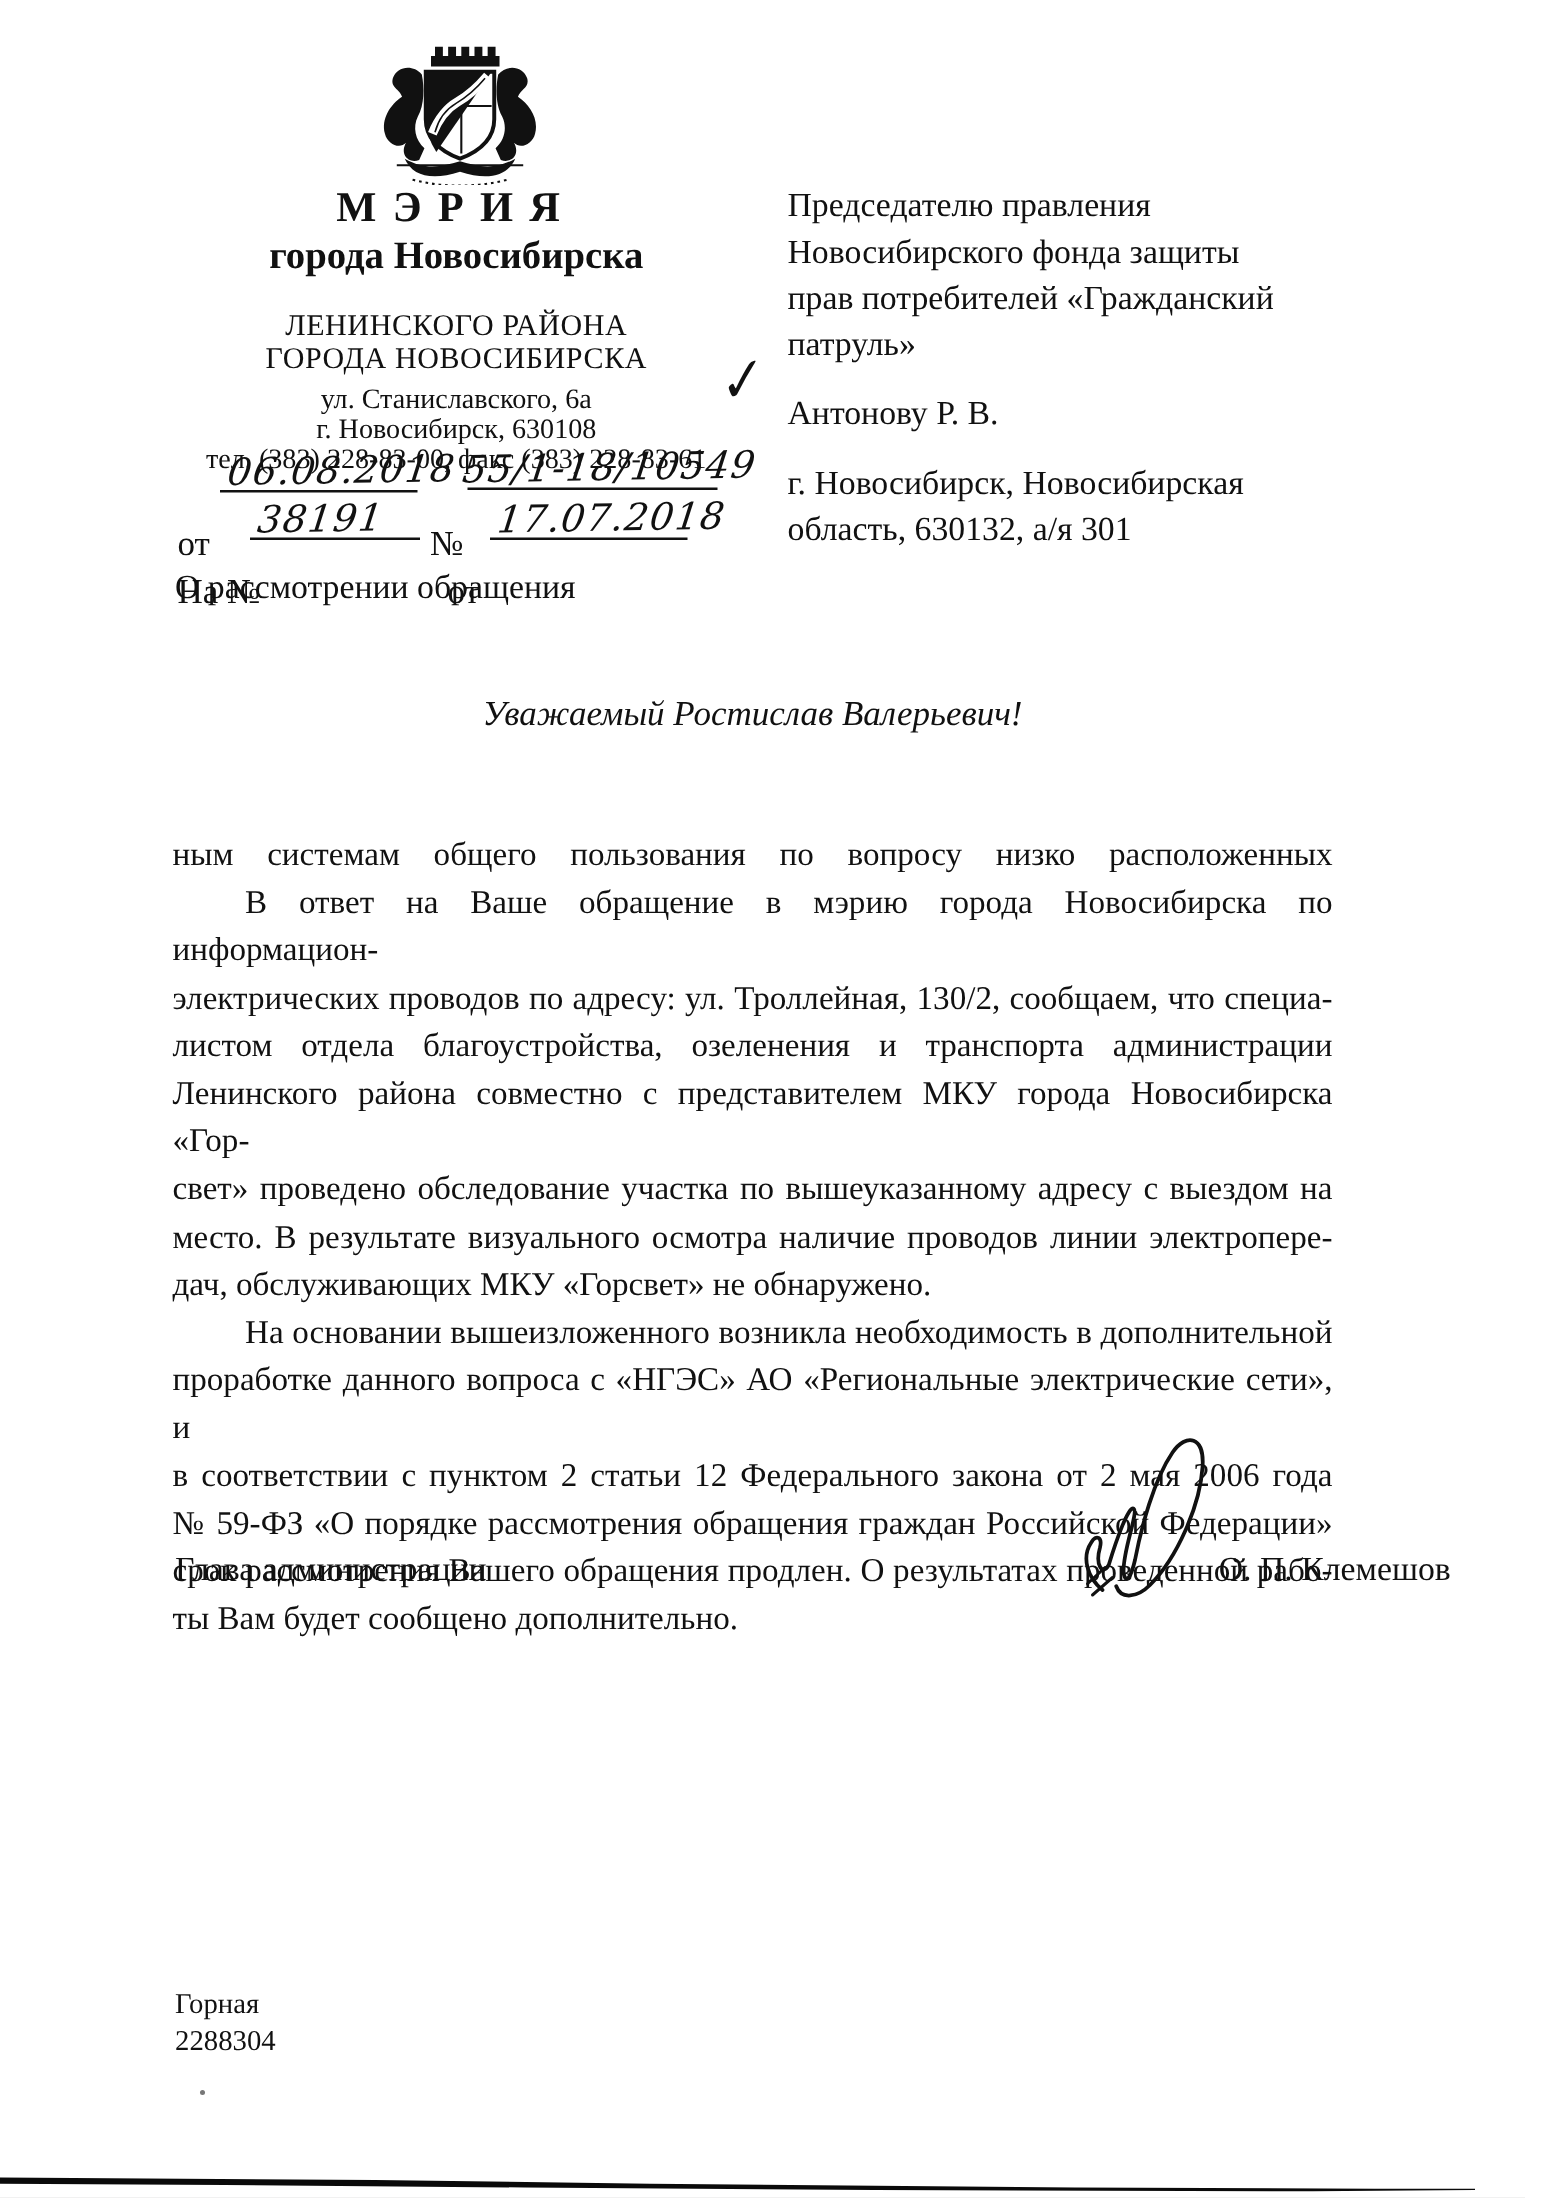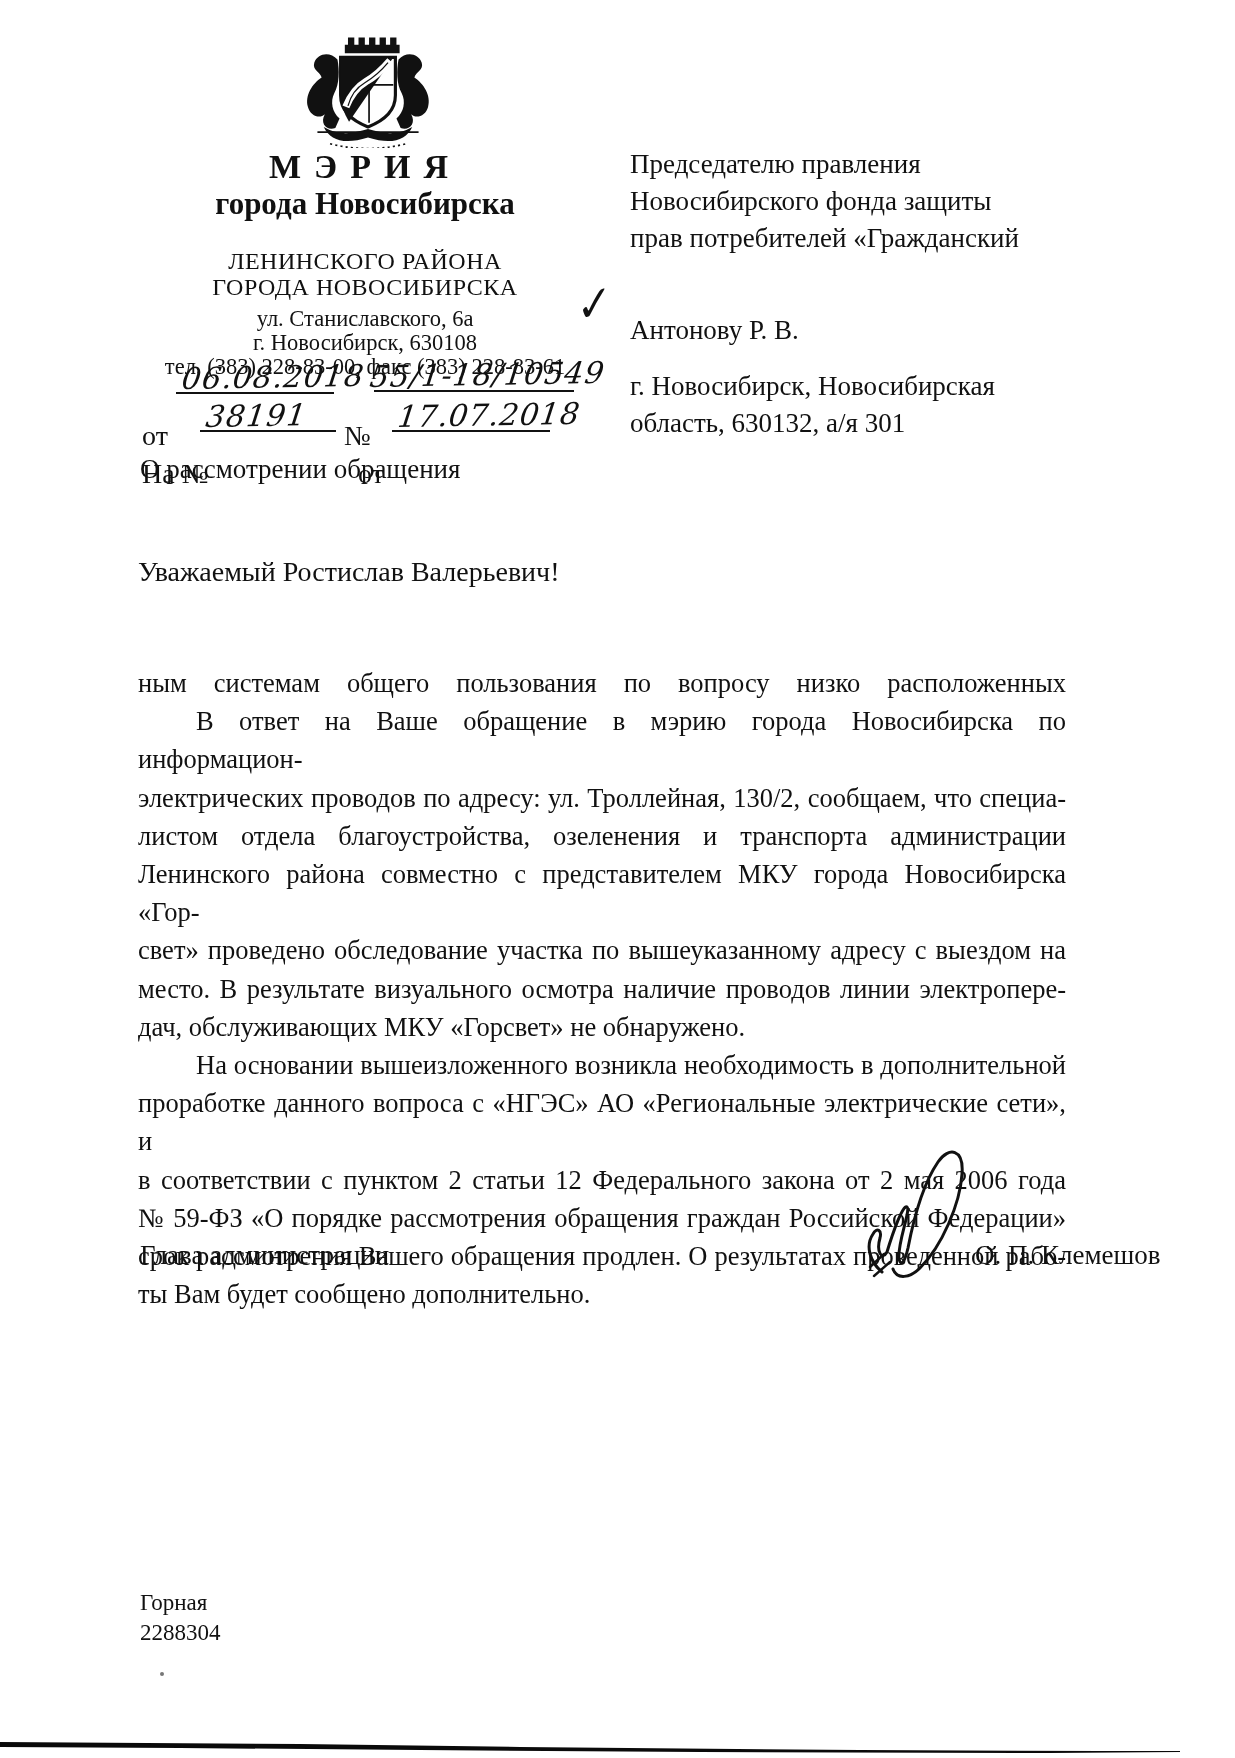--- a/index.html
+++ b/index.html
@@ -15,21 +15,21 @@
   .addr{left:120px;width:490px;text-align:center;font-size:22.5px;}
   .reflabel{font-size:28px;margin-top:36px;}
   .hand{font-family:"DejaVu Serif",serif;font-style:italic;font-size:30px;letter-spacing:1px;transform:skewX(-8deg) rotate(-1deg);transform-origin:left bottom;display:inline-block;white-space:nowrap;}
   .uline{border-bottom:2px solid #111;position:absolute;height:36px;}
   .uline .hand{position:absolute;left:4px;bottom:-4px;}
   
   .rec{left:630px;width:440px;font-size:27px;line-height:37px;white-space:nowrap;}
   .check{left:576px;top:278px;font-size:44px;font-family:"DejaVu Serif",serif;transform:rotate(-14deg) skewX(-12deg);font-weight:400;}
   
   .subject{left:140px;top:454px;font-size:27px;}
-  .salutation{left:138px;top:556px;width:928px;font-size:28px;}
+  .salutation{left:138px;top:556px;width:928px;text-align:center;font-size:28px;font-style:italic;}
   .body{left:138px;top:664px;width:928px;font-size:26.5px;line-height:38.2px;}
   .bline{text-align:justify;text-align-last:justify;}
   .bline.last{text-align:left;text-align-last:left;}
   .bline.ind{text-indent:58px;}
   
   .sig-pos{left:140px;top:1240px;font-size:27px;}
   .sig-name{left:975px;top:1240px;font-size:27px;white-space:nowrap;}
   .sig-scribble{left:852px;top:1146px;width:128px;height:136px;}
   
   .executor{left:140px;top:1588px;font-size:23px;line-height:30px;}
@@ -85,20 +85,21 @@
       <span class="hand">38191</span>
     </span>
   <span class="abs reflabel" style="left:358px;top:422px">от</span>
   <span class="abs uline" style="left:392px;top:394px;width:158px">
       <span class="hand">17.07.2018</span>
     </span>
 
   <div class="abs rec" style="top:183px">Новосибирского фонда защиты</div>
   <div class="abs rec" style="top:146px">Председателю правления</div>
   <div class="abs rec" style="top:220px">прав потребителей «Гражданский</div>
+  <div class="abs rec" style="top:257px">патруль»</div>
   <div class="abs check">✓</div>
   <div class="abs rec" style="top:312px">Антонову Р. В.</div>
   <div class="abs rec" style="top:368px">г. Новосибирск, Новосибирская</div>
   <div class="abs rec" style="top:405px">область, 630132, а/я 301</div>
 
   <div class="abs subject">О рассмотрении обращения</div>
 
   <div class="abs salutation">Уважаемый Ростислав Валерьевич!</div>
 
   <div class="abs body">

